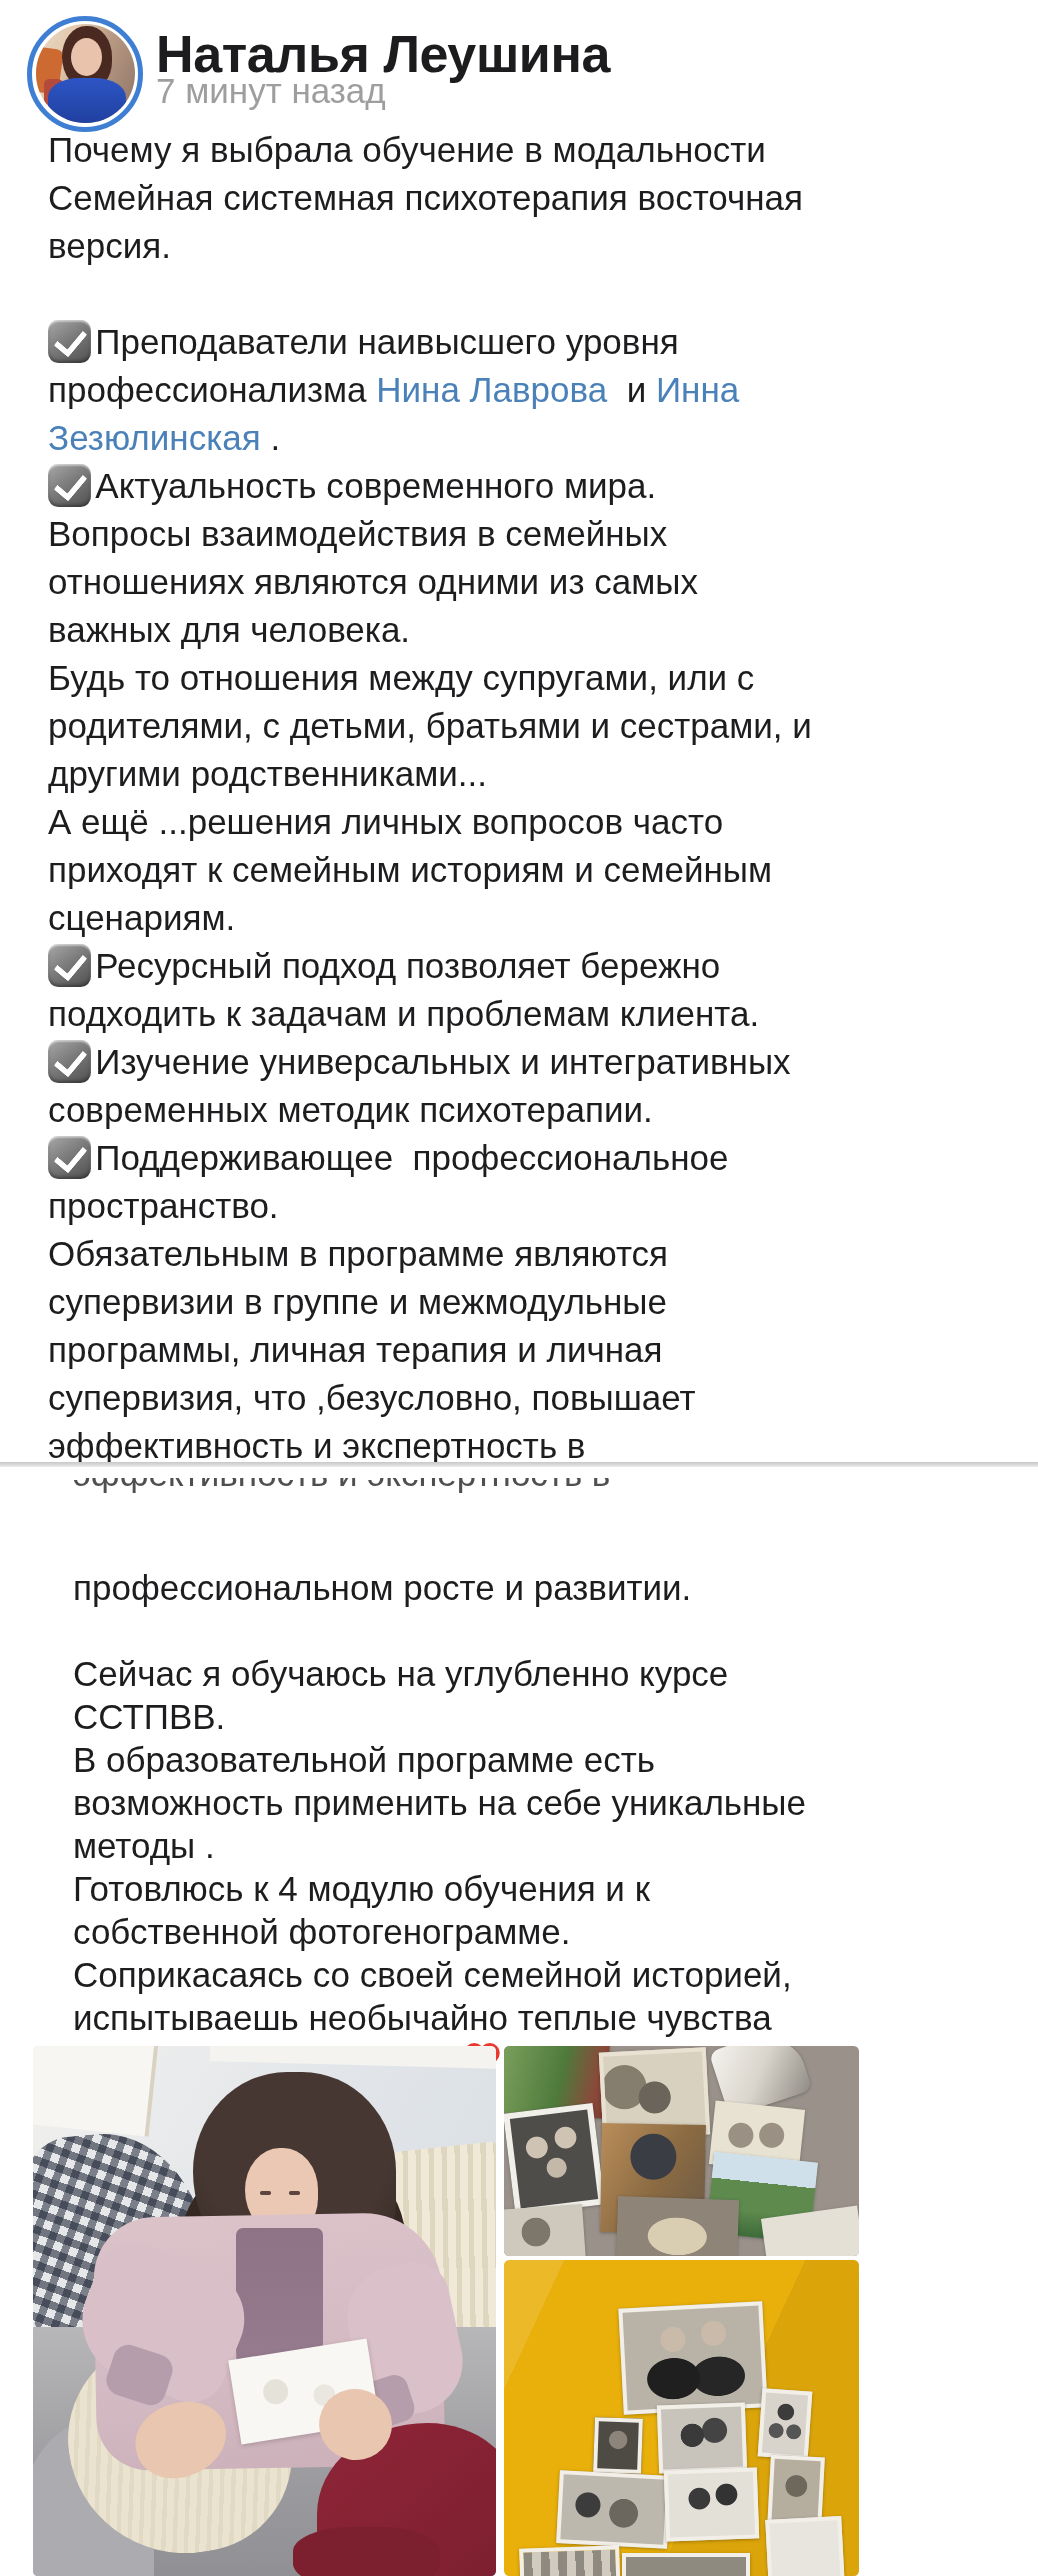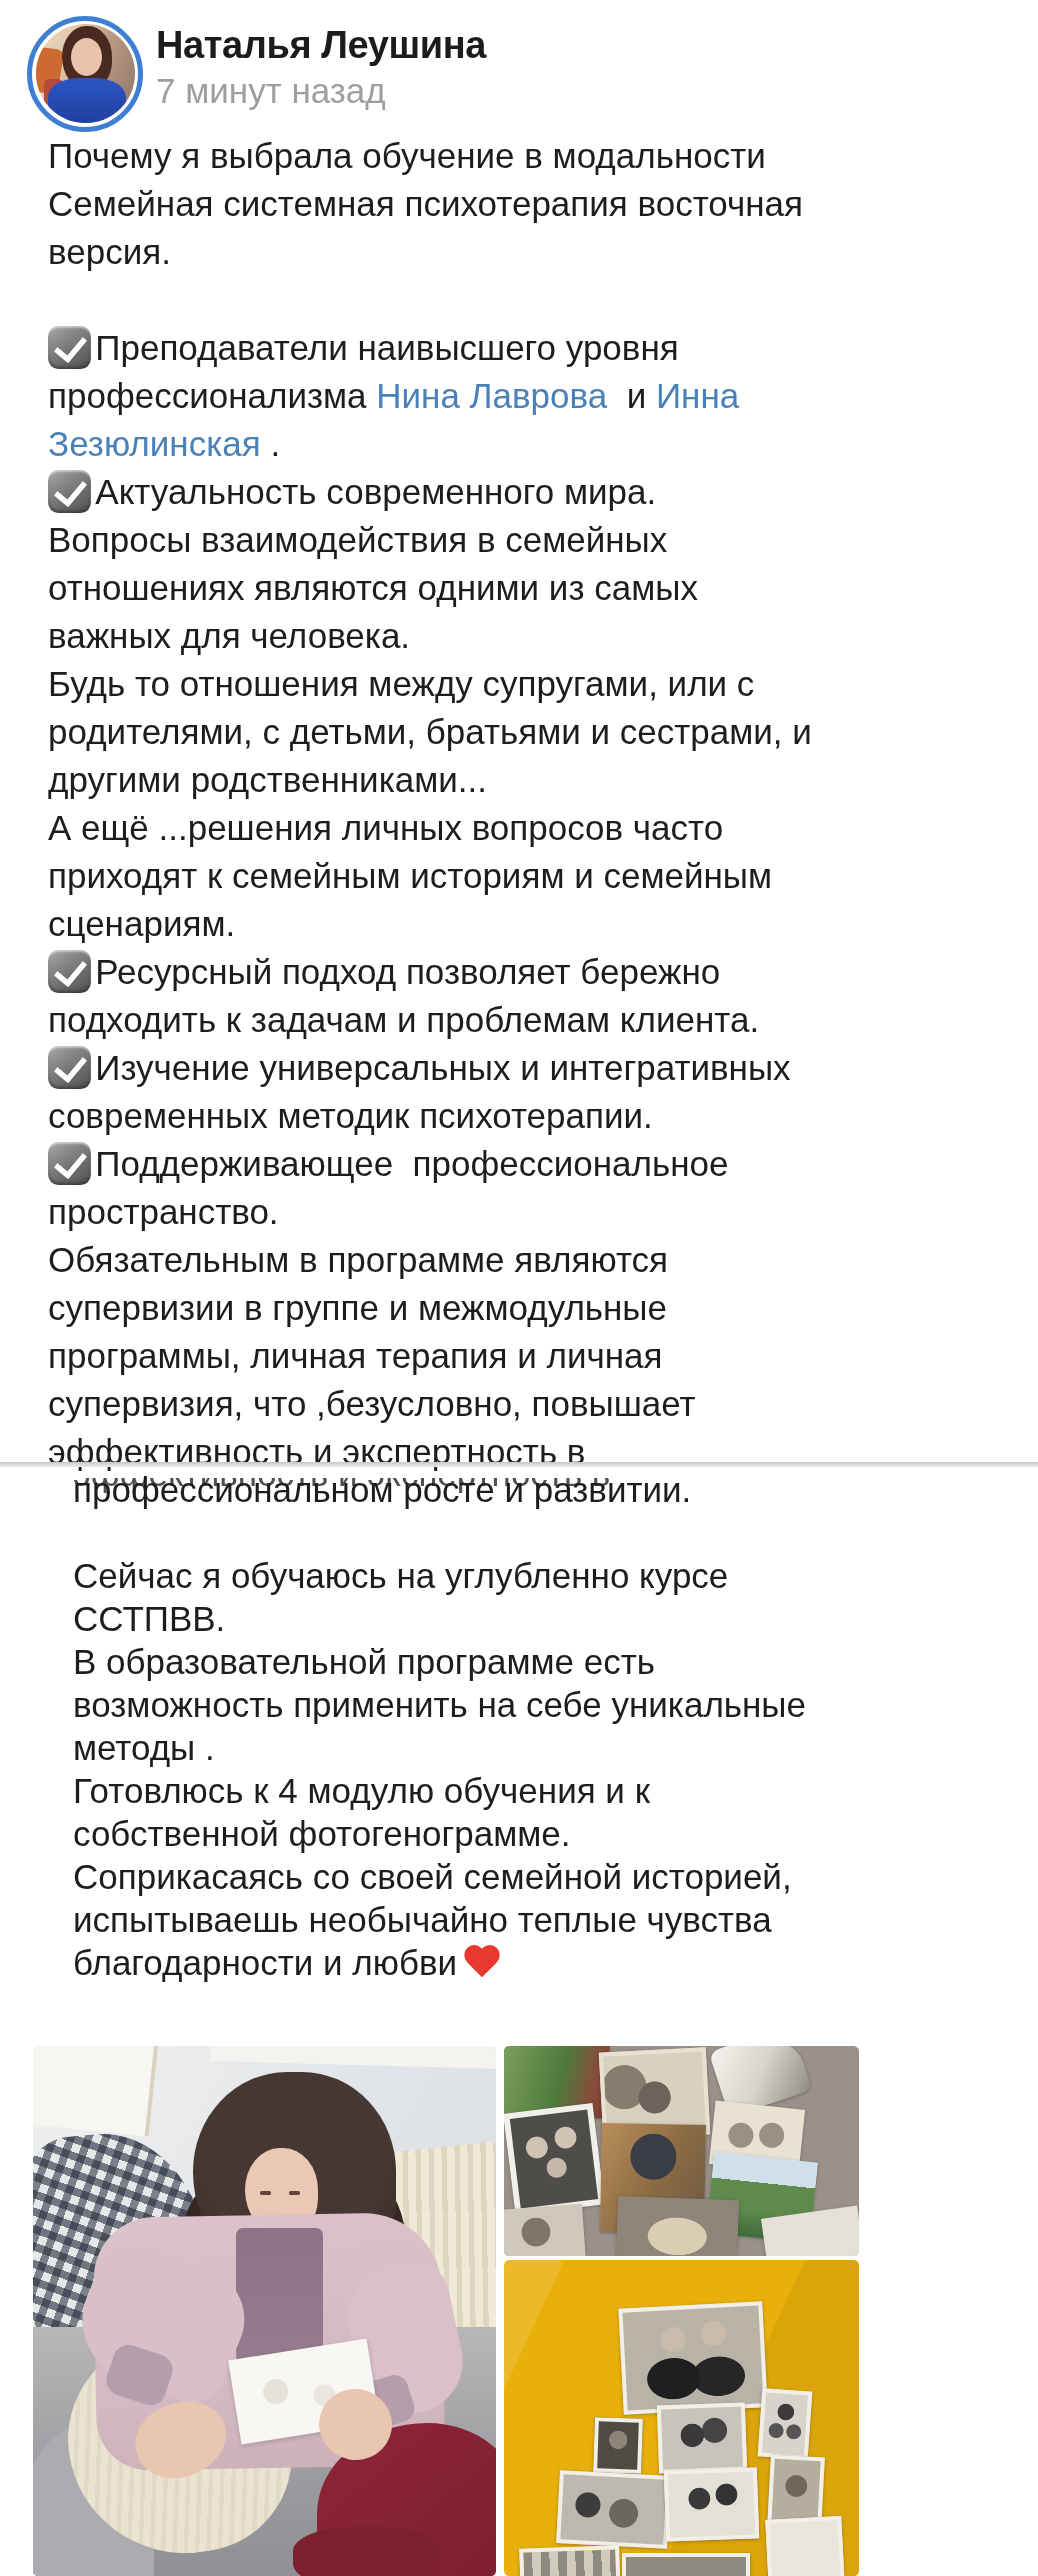--- a/index.html
+++ b/index.html
@@ -10,27 +10,27 @@
   
   #avatar{left:27px;top:15.6px;width:116px;height:116px;border-radius:50%;
           border:5.2px solid #3e7fd4;background:#fff;box-sizing:border-box;cursor:pointer;}
   #avatar-photo{left:3.5px;top:3.5px;width:99px;height:99px;border-radius:50%;overflow:hidden;
           background:linear-gradient(115deg,#e8d9c8 0%,#e3c9ae 30%,#b99a84 55%,#8d7466 100%);}
   .av-orange{left:-3.5px;top:24px;width:29px;height:45px;background:#cc6a31;border-radius:7px;transform:rotate(8deg);}
   .av-red{left:8.7px;top:55px;width:19px;height:26px;background:#b44a3c;border-radius:5.2px;}
   .av-hair{left:26px;top:1.7px;width:50px;height:64px;background:#4a2a20;border-radius:50% 50% 46% 54%;}
   .av-face{left:35px;top:14px;width:31px;height:38px;background:#e9c3ab;border-radius:50%;}
   .av-body{left:12px;top:54px;width:78px;height:48px;background:linear-gradient(180deg,#2d55c4,#1f3f9e);border-radius:40% 40% 0 0;}
-  #author-name{left:156px;top:24px;font-size:38px;font-weight:bold;color:#1c1c1e;letter-spacing:-0.4px;cursor:pointer;}
+  #author-name{left:156px;top:24px;font-size:52px;font-weight:bold;color:#1c1c1e;letter-spacing:-0.4px;cursor:pointer;}
   #post-time{left:156px;top:71px;font-size:35px;color:#9e9e9e;}
 
   
-  .textblock{white-space:pre;margin-top:6px;}
+  .textblock{white-space:pre;}
   #text1{left:48px;top:126px;font-size:35px;line-height:48px;}
-  #text2{left:73px;top:1462px;font-size:35px;line-height:43px;}
+  #text2{left:73px;top:1566px;font-size:35px;line-height:43px;}
   .line{white-space:pre;}
   .lnk{color:var(--link,#4a81b8);cursor:pointer;}
 
   
   .check{display:inline-block;position:relative;width:43px;height:43px;margin-right:4.3px;
          vertical-align:-8.7px;border-radius:10.4px;
          background:linear-gradient(145deg,#a9a9a9 0%,#7c7c7c 45%,#4f4f4f 100%);
          box-shadow:inset 0 1.7px 1.7px rgba(255,255,255,.55),inset 0 -2.6px 3.5px rgba(0,0,0,.35);}
   .check::after{content:"";position:absolute;left:13px;top:5.2px;width:13px;height:24px;
          border-right:6px solid #fff;border-bottom:6px solid #fff;border-radius:1.7px;

